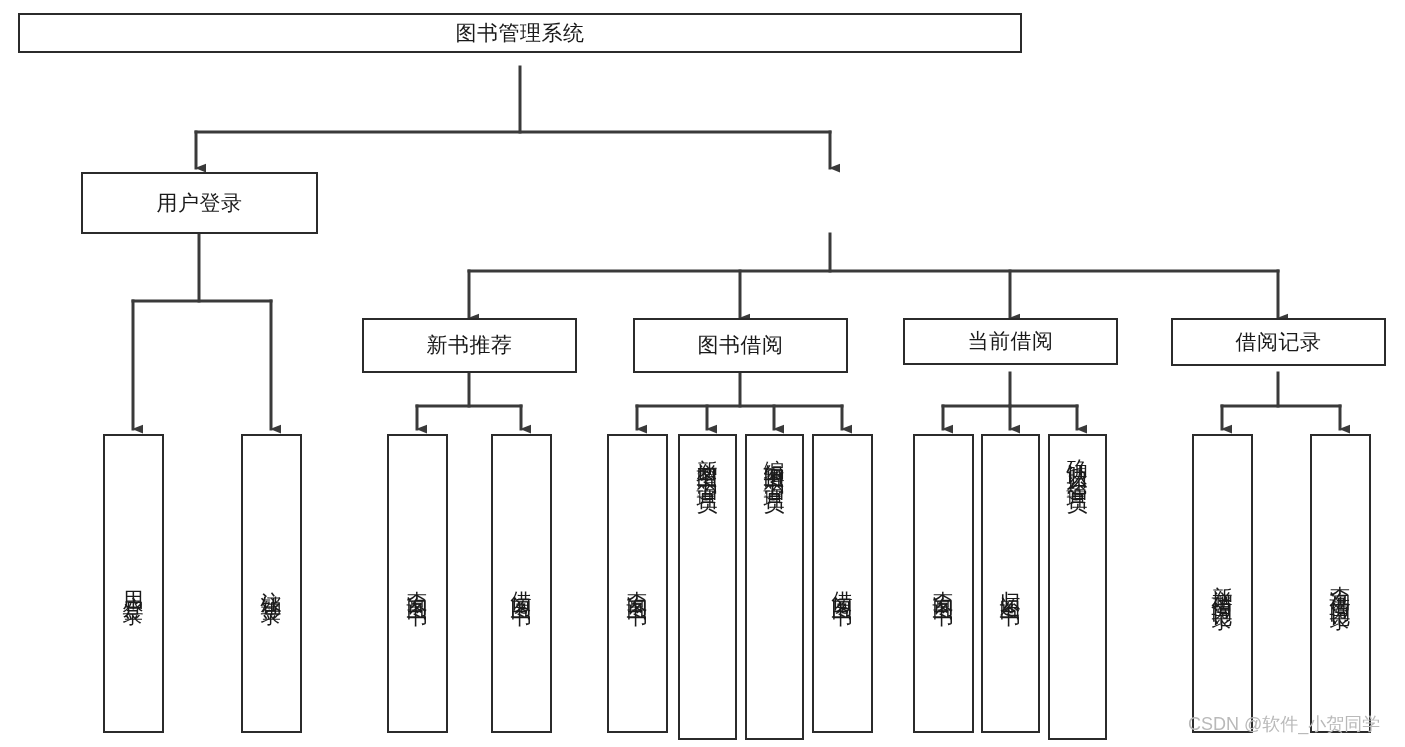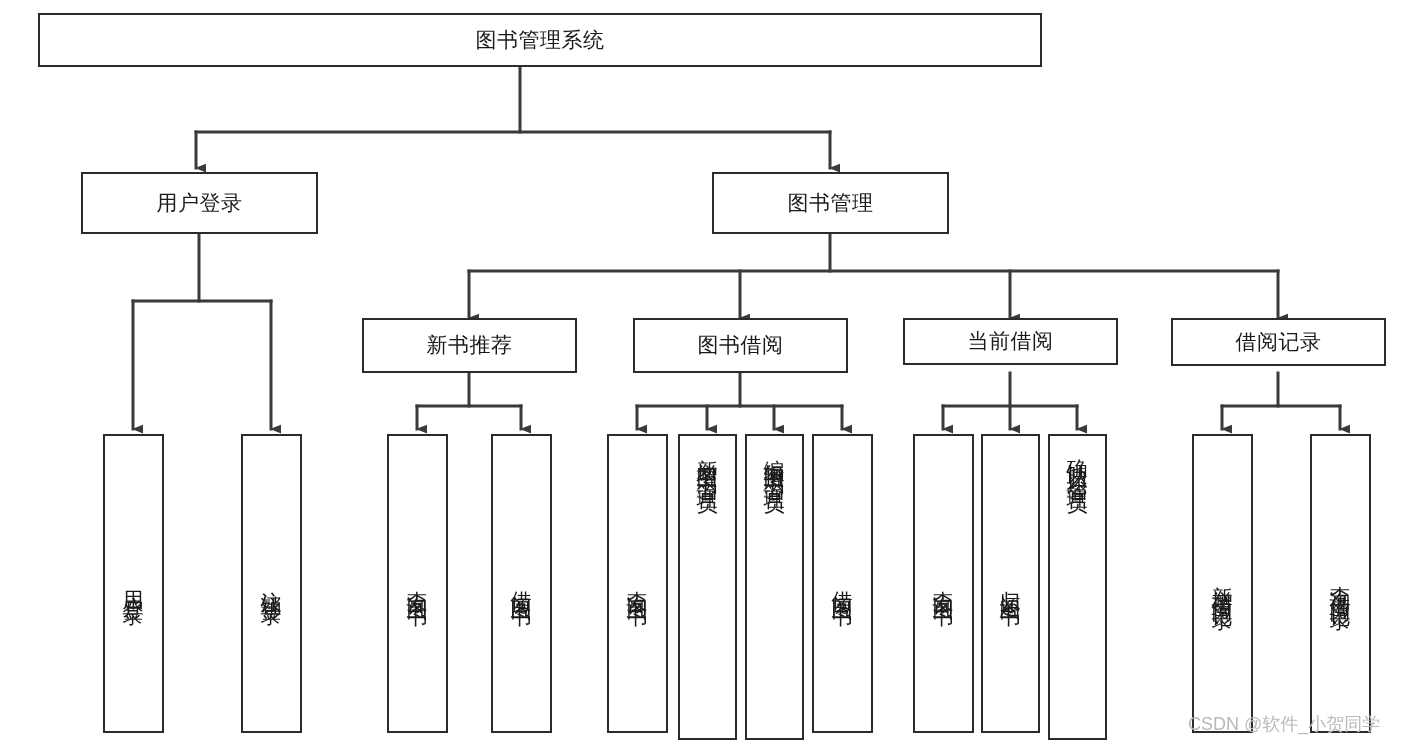--- a/index.html
+++ b/index.html
@@ -120,31 +120,28 @@
       <path d="M1010,406 L1010,429" marker-end="url(#arrowhead)"></path>
       <path d="M1077,406 L1077,429" marker-end="url(#arrowhead)"></path>
 
       <path d="M1278,373 L1278,406"></path>
       <path d="M1222,406 L1340,406"></path>
       <path d="M1222,406 L1222,429" marker-end="url(#arrowhead)"></path>
       <path d="M1340,406 L1340,429" marker-end="url(#arrowhead)"></path>
     </g>
   </svg>
 
-  <div class="node horizontal" style="left:18px; top:13px; width:1004px; height:54px;margin-left:20px;">
+  <div class="node horizontal" style="left:18px; top:13px; width:1004px; height:40px;">
     <span class="node-label">图书管理系统</span>
   </div>
 
   <div class="node horizontal" style="left:81px; top:172px; width:237px; height:62px;">
     <span class="node-label">用户登录</span>
   </div>
 
-  <div class="node horizontal" style="left:712px; top:172px; width:237px; height:62px;">
-    <span class="node-label">图书管理</span>
-  </div>
 
   <div class="node horizontal" style="left:362px; top:318px; width:215px; height:55px;">
     <span class="node-label">新书推荐</span>
   </div>
 
   <div class="node horizontal" style="left:633px; top:318px; width:215px; height:55px;">
     <span class="node-label">图书借阅</span>
   </div>
 
   <div class="node horizontal" style="left:903px; top:318px; width:215px; height:47px;">

